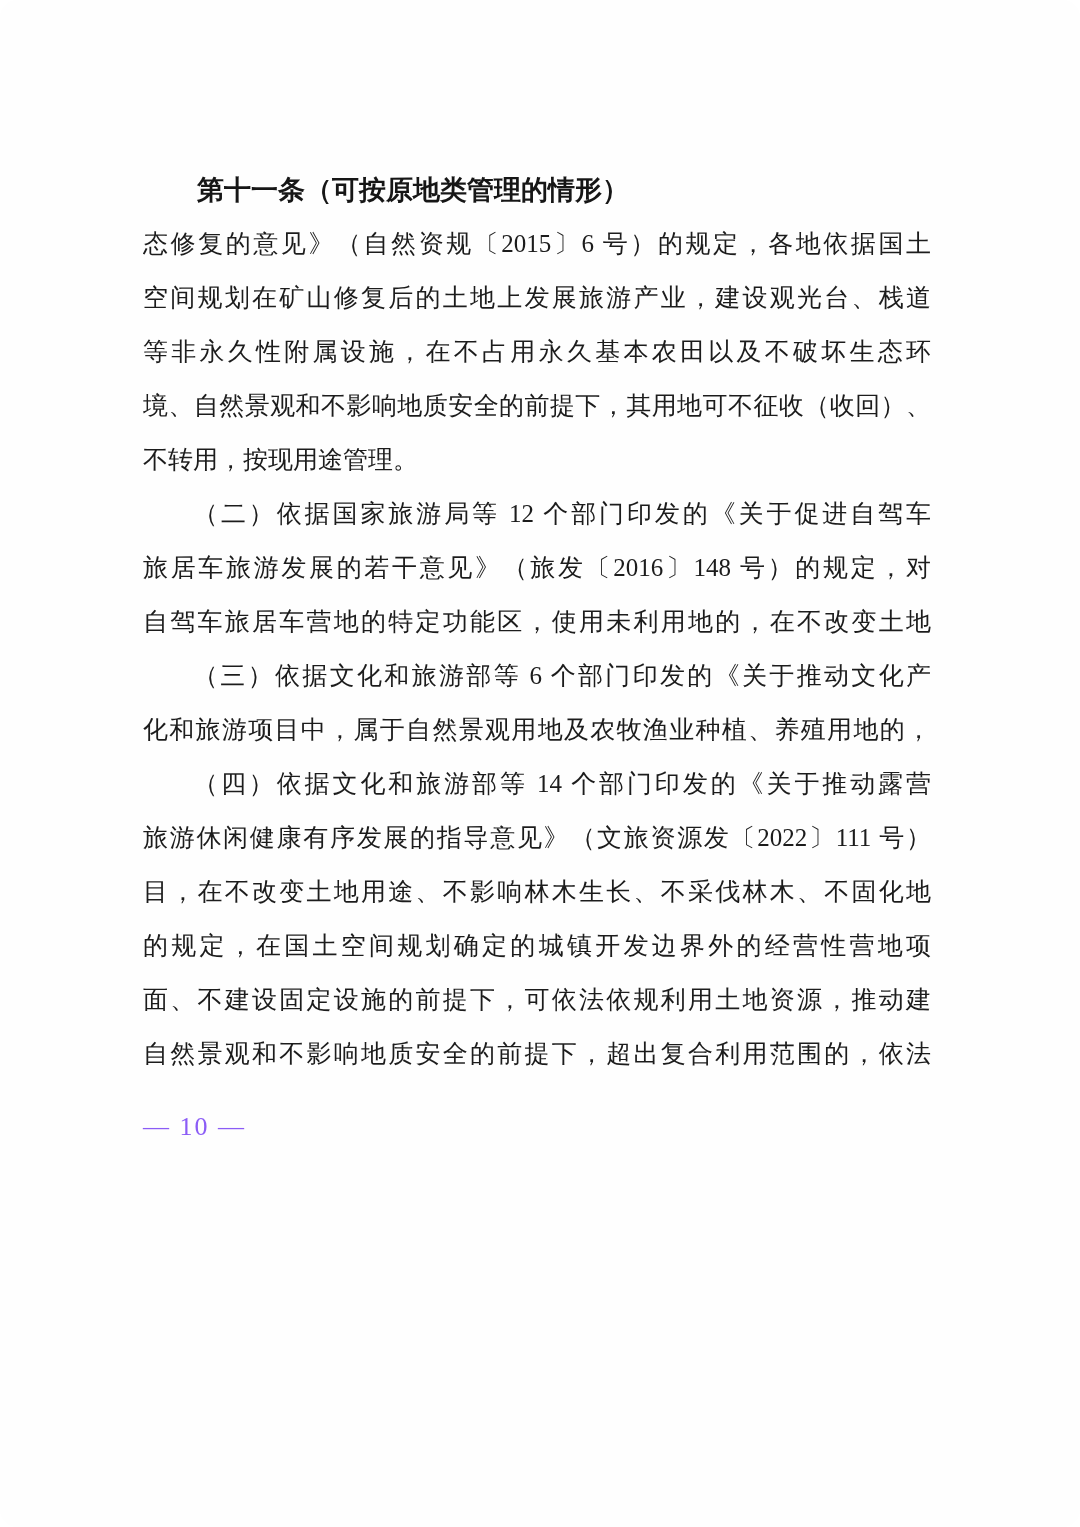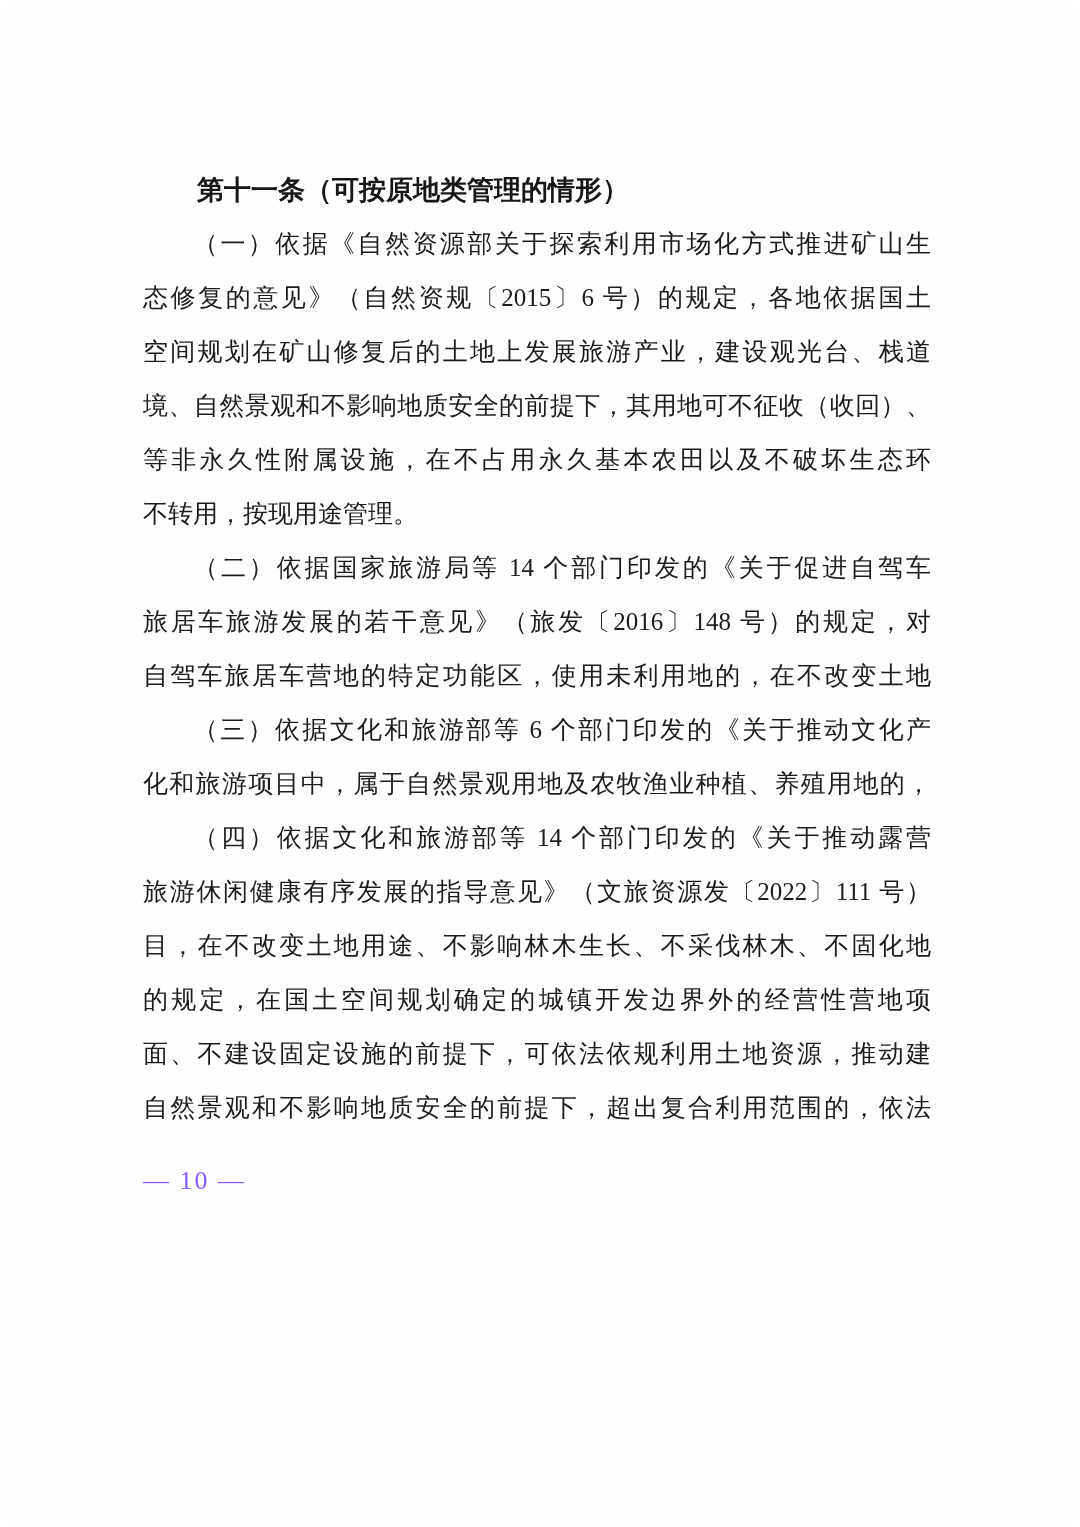--- a/index.html
+++ b/index.html
@@ -59,29 +59,28 @@
   }
 </style>
 </head>
 <body>
 
 <div class="page">
   <div class="content">
     <h1 class="heading">第十一条（可按原地类管理的情形）</h1>
     <div>
         <div class="paragraph">
-          <div class="line indent fill">（一）依据《自然资源部关于探索利用市场化方式推进矿山生</div>
           <div class="line fill">态修复的意见》（自然资规〔2015〕6 号）的规定，各地依据国土</div>
           <div class="line fill">空间规划在矿山修复后的土地上发展旅游产业，建设观光台、栈道</div>
+          <div class="line fill">等非永久性附属设施，在不占用永久基本农田以及不破坏生态环</div>
           <div class="line fill">境、自然景观和不影响地质安全的前提下，其用地可不征收（收回）、</div>
-          <div class="line fill">等非永久性附属设施，在不占用永久基本农田以及不破坏生态环</div>
           <div class="line">不转用，按现用途管理。</div>
         </div>
         <div class="paragraph">
-          <div class="line indent fill">（二）依据国家旅游局等 14 个部门印发的《关于促进自驾车</div>
+          <div class="line indent fill">（二）依据国家旅游局等 12 个部门印发的《关于促进自驾车</div>
           <div class="line fill">旅居车旅游发展的若干意见》（旅发〔2016〕148 号）的规定，对</div>
           <div class="line fill">自驾车旅居车营地的特定功能区，使用未利用地的，在不改变土地</div>
         </div>
         <div class="paragraph">
           <div class="line indent fill">（三）依据文化和旅游部等 6 个部门印发的《关于推动文化产</div>
           <div class="line fill">化和旅游项目中，属于自然景观用地及农牧渔业种植、养殖用地的，</div>
         </div>
         <div class="paragraph">
           <div class="line indent fill">（四）依据文化和旅游部等 14 个部门印发的《关于推动露营</div>
           <div class="line fill">旅游休闲健康有序发展的指导意见》（文旅资源发〔2022〕111 号）</div>

